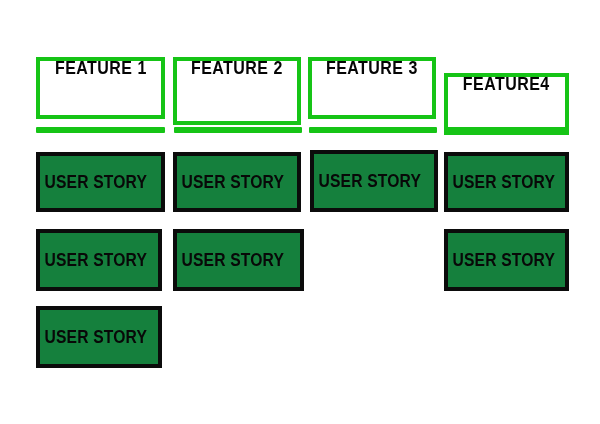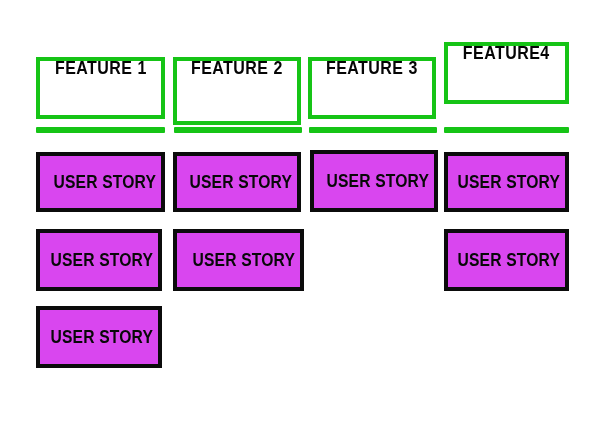--- a/index.html
+++ b/index.html
@@ -40,25 +40,25 @@
   .feature-underline {
     position: absolute;
     background: #16c416;
     border-radius: 1px;
   }
 
   
   .story-box {
     position: absolute;
     box-sizing: border-box;
-    background: #d946ef;
+    background: #15803d;
     border: 4px solid #0b0b0b;
     display: flex;
     align-items: center;
-    justify-content: flex-end;
+    justify-content: flex-start;
   }
   .story-label {
     color: #080808;
     font-family: "Liberation Sans Narrow", "Liberation Sans", "DejaVu Sans Condensed", sans-serif;
     font-weight: 700;
     font-size: 17px;
     letter-spacing: 0.2px;
     line-height: 1;
     white-space: nowrap;
     transform: scaleX(0.92) scaleY(1.08);
@@ -91,21 +91,21 @@
     <div class="story-box" style="left: 173px; top: 229px; width: 131px; height: 62px; border-color: rgb(11, 11, 11);">
       <span class="story-label">USER STORY</span>
     </div>
     <div class="feature-box" style="left: 308px; top: 57px; width: 128px; height: 62px; border-color: rgb(22, 196, 22);">
       <span class="feature-label" style="color: rgb(5, 5, 5);">FEATURE 3</span>
     </div>
     <div class="feature-underline" style="left: 309px; top: 127px; width: 128px; height: 6px; background: rgb(22, 196, 22);"></div>
     <div class="story-box" style="left: 310px; top: 150px; width: 128px; height: 62px; border-color: rgb(11, 11, 11);">
       <span class="story-label">USER STORY</span>
     </div>
-    <div class="feature-box" style="left: 444px; top: 42px; width: 125px; height: 62px; border-color: rgb(22, 196, 22);">
+    <div class="feature-box" style="left: 444px; top: 73px; width: 125px; height: 62px; border-color: rgb(22, 196, 22);">
       <span class="feature-label" style="color: rgb(5, 5, 5);">FEATURE4</span>
     </div>
     <div class="feature-underline" style="left: 444px; top: 127px; width: 125px; height: 6px; background: rgb(22, 196, 22);"></div>
     <div class="story-box" style="left: 444px; top: 152px; width: 125px; height: 60px; border-color: rgb(11, 11, 11);">
       <span class="story-label">USER STORY</span>
     </div>
     <div class="story-box" style="left: 444px; top: 229px; width: 125px; height: 62px; border-color: rgb(11, 11, 11);">
       <span class="story-label">USER STORY</span>
     </div>
   </div>

